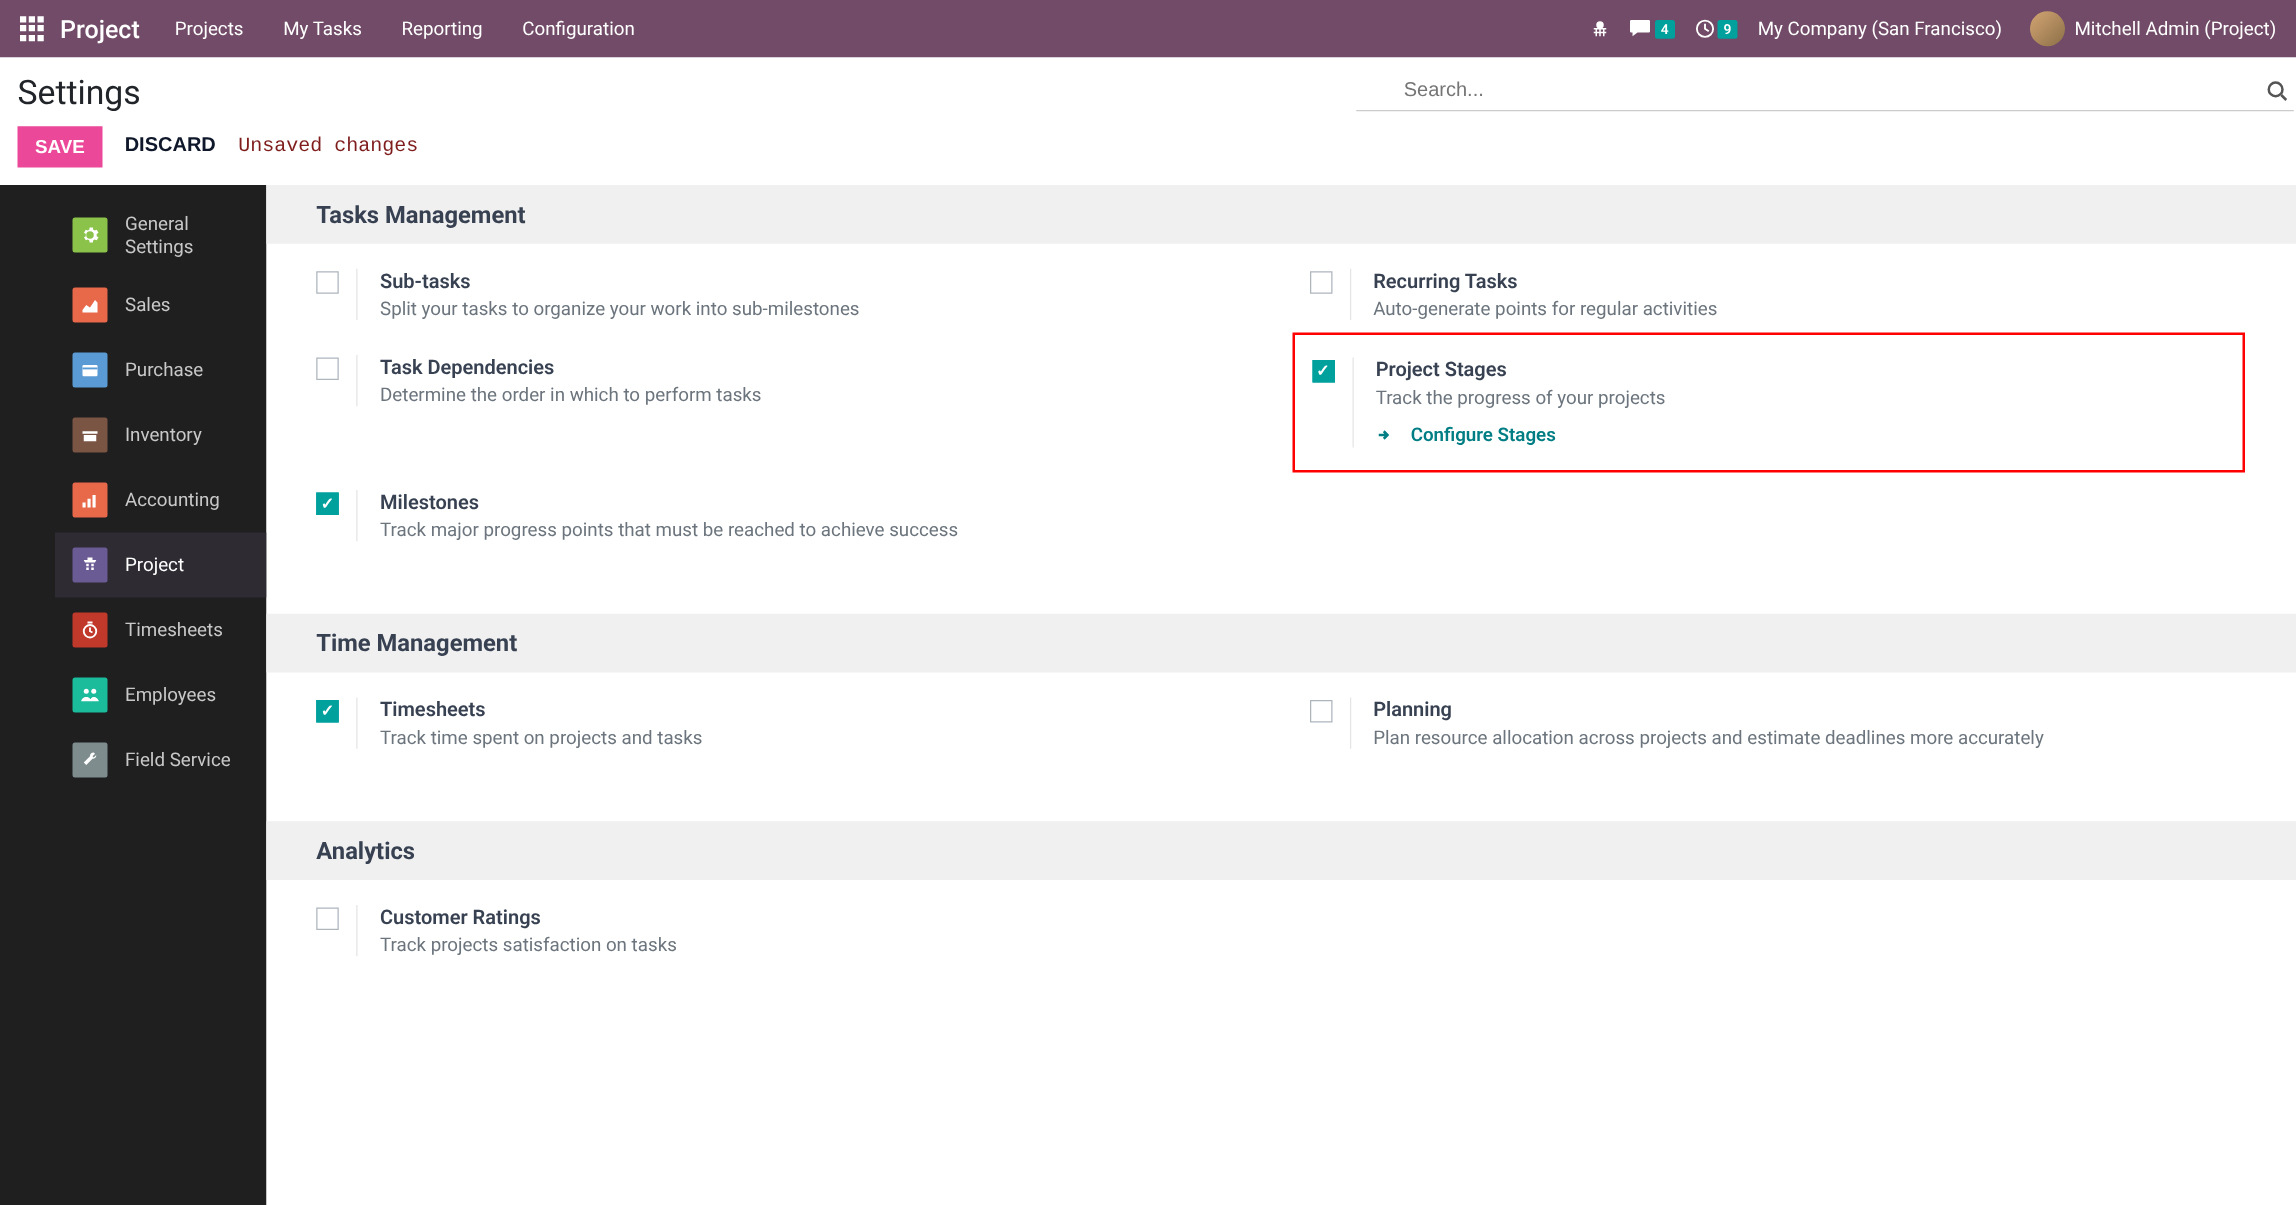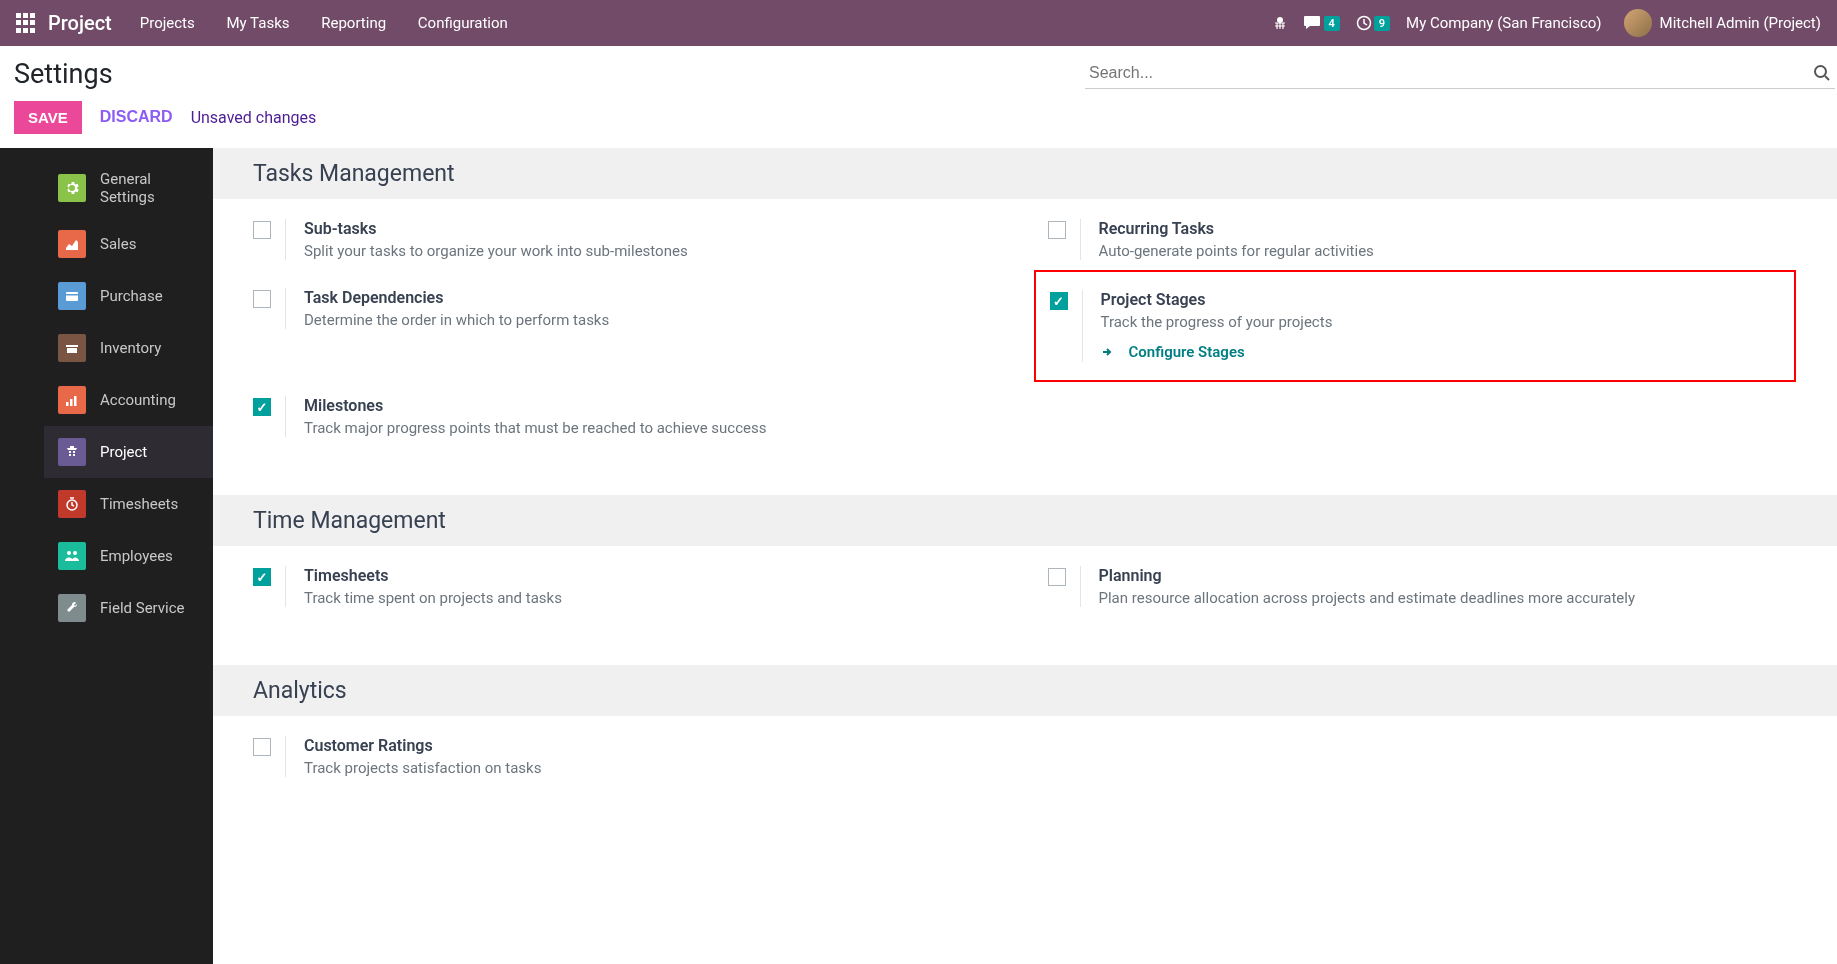--- a/index.html
+++ b/index.html
@@ -16,39 +16,39 @@
 .topnav .right .icon-btn { cursor:pointer; display:flex; align-items:center; position:relative; }
 .topnav .badge { background:#00A09D; color:#fff; font-size:11px; padding:1px 5px; border-radius:2px; margin-left:2px; font-weight:600; }
 .topnav .company { font-size:15px; cursor:pointer; }
 .topnav .avatar { width:28px; height:28px; border-radius:50%; background:linear-gradient(135deg,#d4a574,#8b6f47); margin-left:6px; }
 .topnav .user { font-size:15px; cursor:pointer; }
 
 
 .subhead { padding:12px 2px 0 14px; display:flex; align-items:flex-start; justify-content:space-between; background:#fff; }
 .subhead h1 { font-size:27px; font-weight:400; color:#212529; }
 .search-wrap { flex:1; max-width:750px; margin-left:40px; display:flex; align-items:center; border-bottom:1px solid #ccc; padding:6px 4px; }
-.search-wrap input { flex:1; border:none; outline:none; font-size:16px; color:#666; background:transparent; }
+.search-wrap input { flex:1; border:none; outline:none; font-size:16px; color:#666; background:transparent;margin-left:34px; }
 .search-wrap .mag { color:#555; cursor:pointer; }
 
 
 .actions { padding:10px 14px 14px 14px; display:flex; align-items:center; gap:14px; border-bottom:0; }
 .btn-save { background:#ec4899; color:#fff; border:none; padding:8px 14px; font-size:15px; font-weight:600; cursor:pointer; }
-.btn-discard { color:#8b5cf6; background:none; border:none; padding:8px 4px; font-size:16px; font-weight:600; cursor:pointer; }
-.unsaved { color:#4c1d95; font-size:16px; }
+.btn-discard { color:#0f172a; background:none; border:none; padding:8px 4px; font-size:16px; font-weight:600; cursor:pointer; }
+.unsaved { color:#7f1d1d; font-size:16px;font-family:Liberation Mono, monospace; }
 
 
 .main { display:flex; height:calc(100vh - 140px); }
 .sidebar { width:213px; background:#1f1f1f; color:#c8c8c8; padding-top:10px; }
 .sidebar .item { display:flex; align-items:center; padding:12px 14px; cursor:pointer; gap:14px; font-size:15px;margin-left:44px; }
 .sidebar .item.active { background:#2e2b33; color:#fff; }
 .sidebar .sq { width:28px; height:28px; display:flex; align-items:center; justify-content:center; border-radius:2px; flex-shrink:0; }
 
 
 .content { flex:1; overflow-y:auto; }
-.section-head { background:#f0f0f0; padding:12px 40px; font-size:23px; font-weight:400; color:#374151; }
+.section-head { background:#f0f0f0; padding:12px 40px; font-size:19px; font-weight:700; color:#374151; }
 .section-body { padding:20px 55px 30px 40px; }
 .row { display:flex; gap:60px; }
 .col { flex:1; }
 .setting { display:flex; gap:18px; margin-bottom:28px; position:relative; }
 .setting .chk-wrap { padding-top:2px; padding-right:14px; border-right:1px solid #e5e5e5; }
 .checkbox { width:18px; height:18px; border:1px solid #adb5bd; cursor:pointer; display:flex; align-items:center; justify-content:center; background:#fff; }
 .checkbox.checked { background:#00A09D; border-color:#00A09D; }
 .checkbox.checked::after { content:"✓"; color:#fff; font-size:13px; font-weight:bold; }
 .setting .meta h3 { font-size:16px; font-weight:600; color:#374151; margin-bottom:4px; }
 .setting .meta p { font-size:15px; color:#6c757d; }

